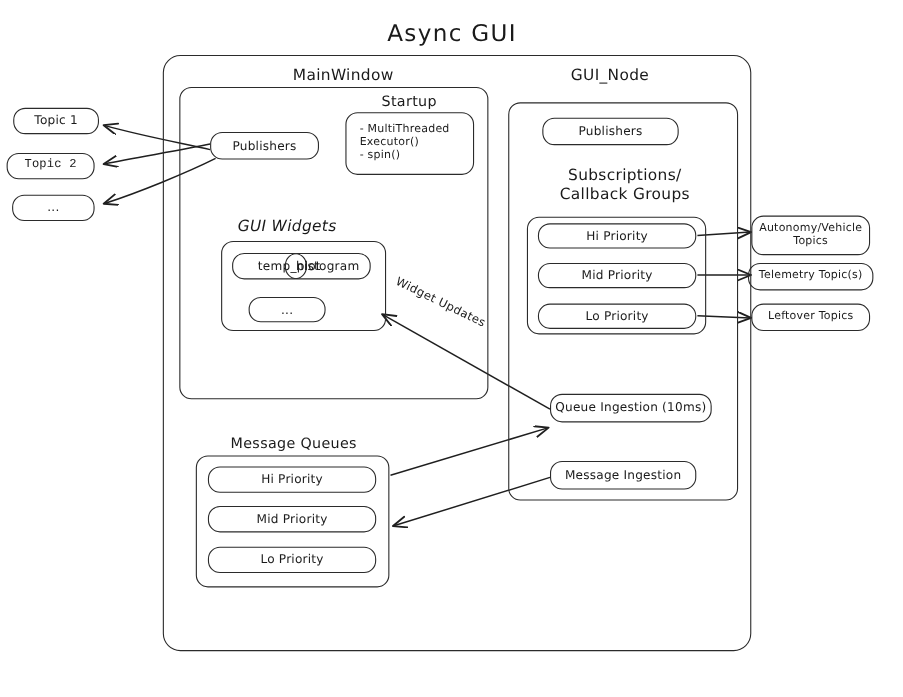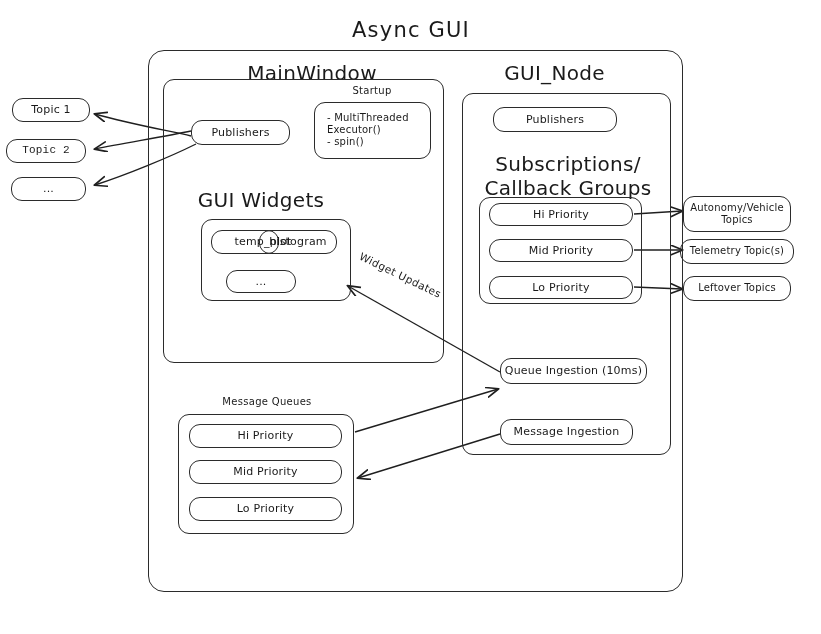--- a/index.html
+++ b/index.html
@@ -39,22 +39,22 @@
     box-sizing: border-box;
     text-align: center;
     line-height: 1.22;
     letter-spacing: 0.3px;
     white-space: pre-line;
   }
   .title {
     font-size: 21px;
     letter-spacing: 1.2px;
   }
-  .grp-title { font-size: 10px; }
-  .grp-title-lg { font-size: 20px; }
+  .grp-title { font-size: 13px; }
+  .grp-title-lg { font-size: 14px; }
   .node.t11 { font-size: 11px; }
   .node.t10 { font-size: 10px; }
   .outer-radius { border-radius: 16px; }
   .listbox {
     justify-content: flex-start;
     align-items: flex-start;
     text-align: left;
     padding: 9px 12px;
     white-space: pre-line;
     font-size: 10px;
@@ -102,21 +102,21 @@
 <div class="node" style="left:163px; top:79px; width:281px; height:284px;"></div>
 
 <div class="label grp-title" style="left:337px; top:85px; width:70px;">Startup</div>
 
 <div class="node listbox" style="left:314px; top:102px; width:117px; height:57px;">- MultiThreaded
    Executor()
 - spin()</div>
 
 <div class="node t11" style="left:191px; top:120px; width:99px; height:25px;">Publishers</div>
 
-<div class="label grp-title-lg" style="left:196px; top:188px; width:130px;">GUI Widgets</div>
+<div class="label grp-title-lg" style="left:196px; top:198px; width:130px;font-style:italic;">GUI Widgets</div>
 
 <div class="node" style="left:201px; top:219px; width:150px; height:82px;"></div>
 
 <div class="node t11" style="left:211px; top:230px; width:68px; height:24px;padding-left:36px;">temp_plot</div>
 
 <div class="node t11" style="left:259px; top:230px; width:78px; height:24px;text-align:right;">histogram</div>
 
 <div class="node t11" style="left:226px; top:270px; width:70px; height:23px;">...</div>
 
 <div class="label grp-title-lg" style="left:487px; top:61px; width:135px;">GUI_Node</div>

